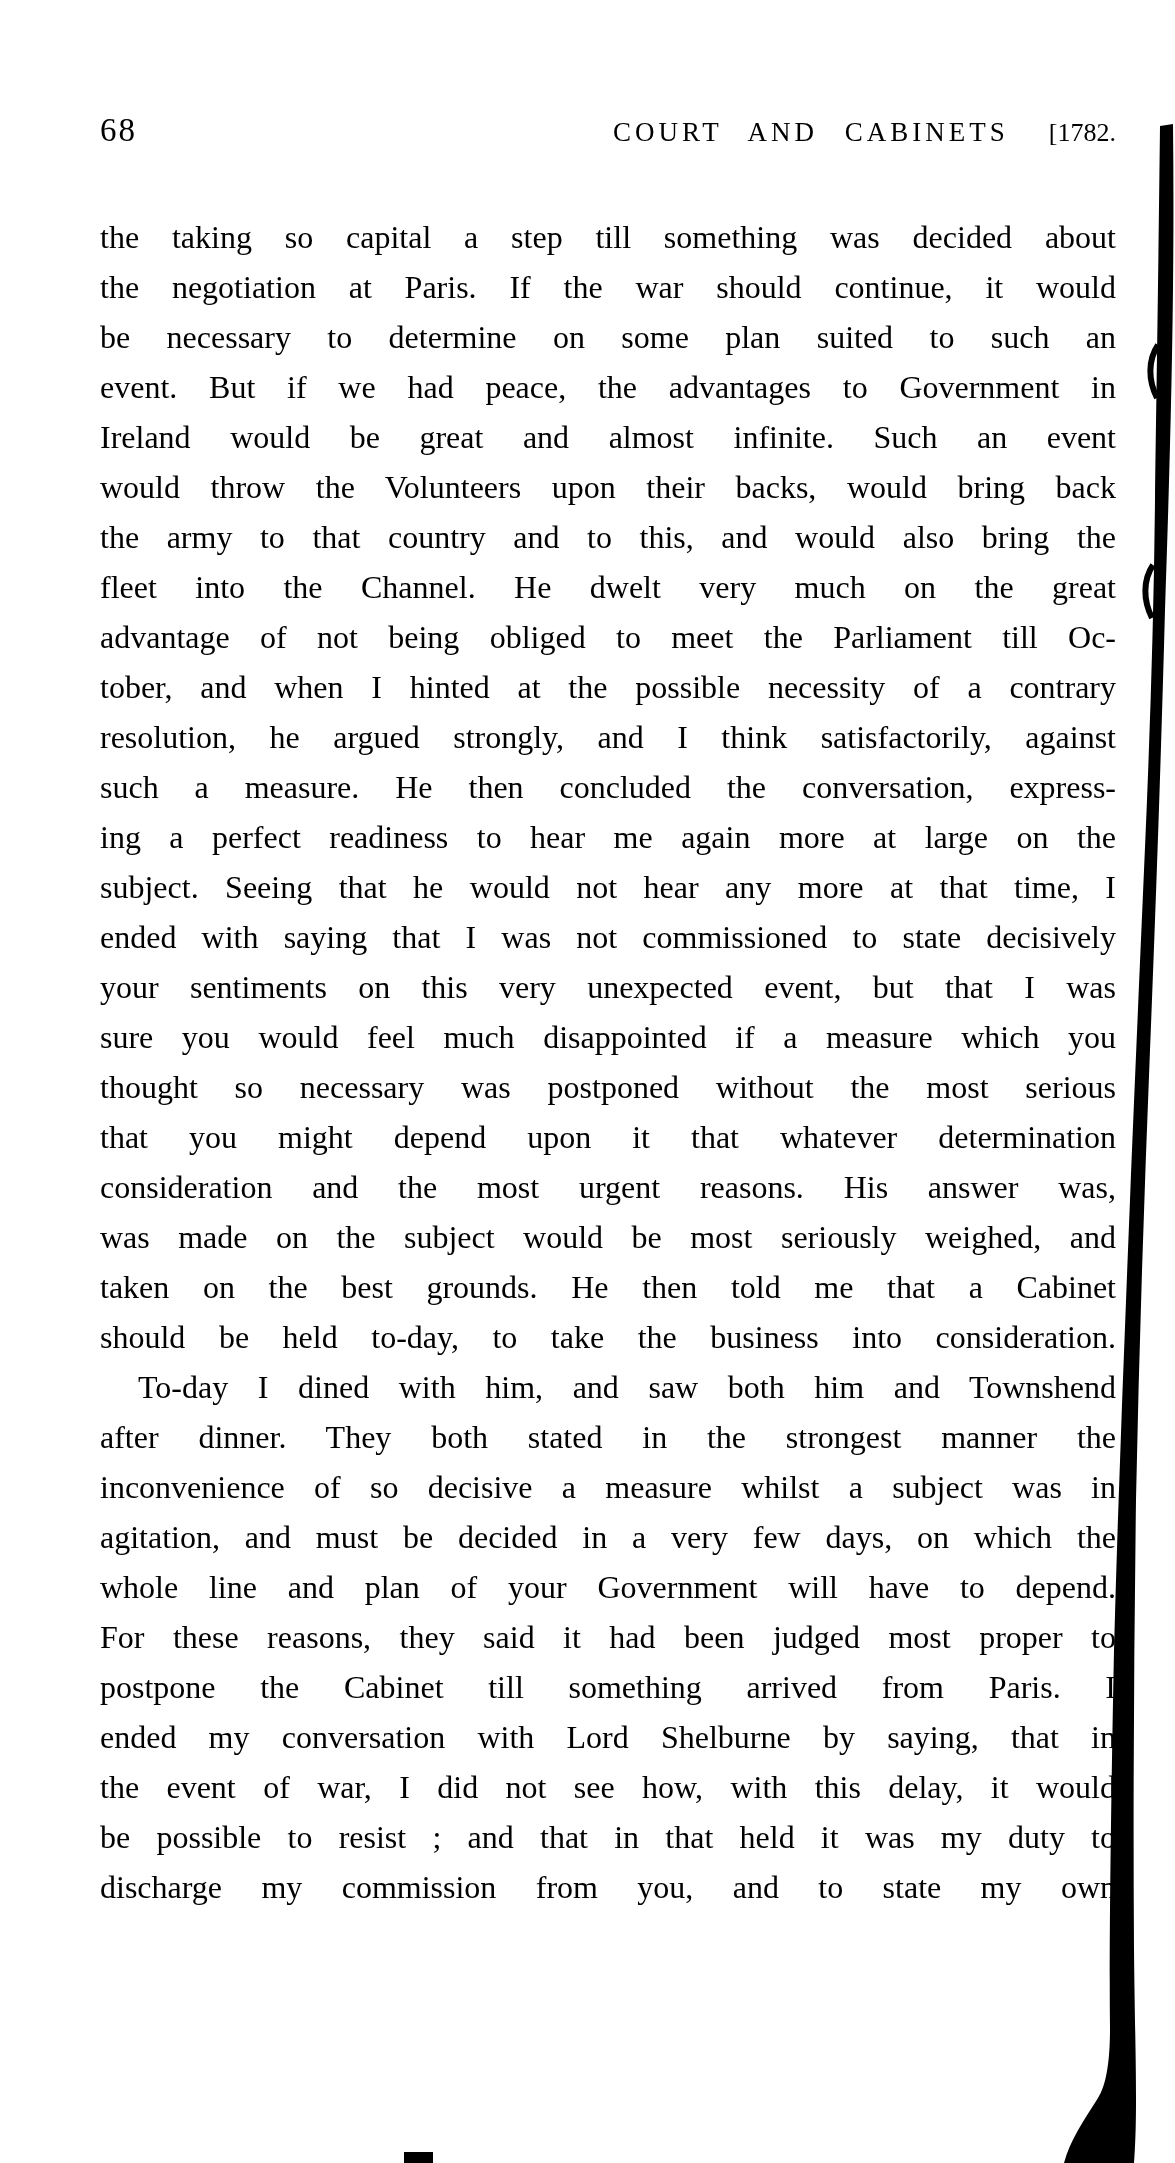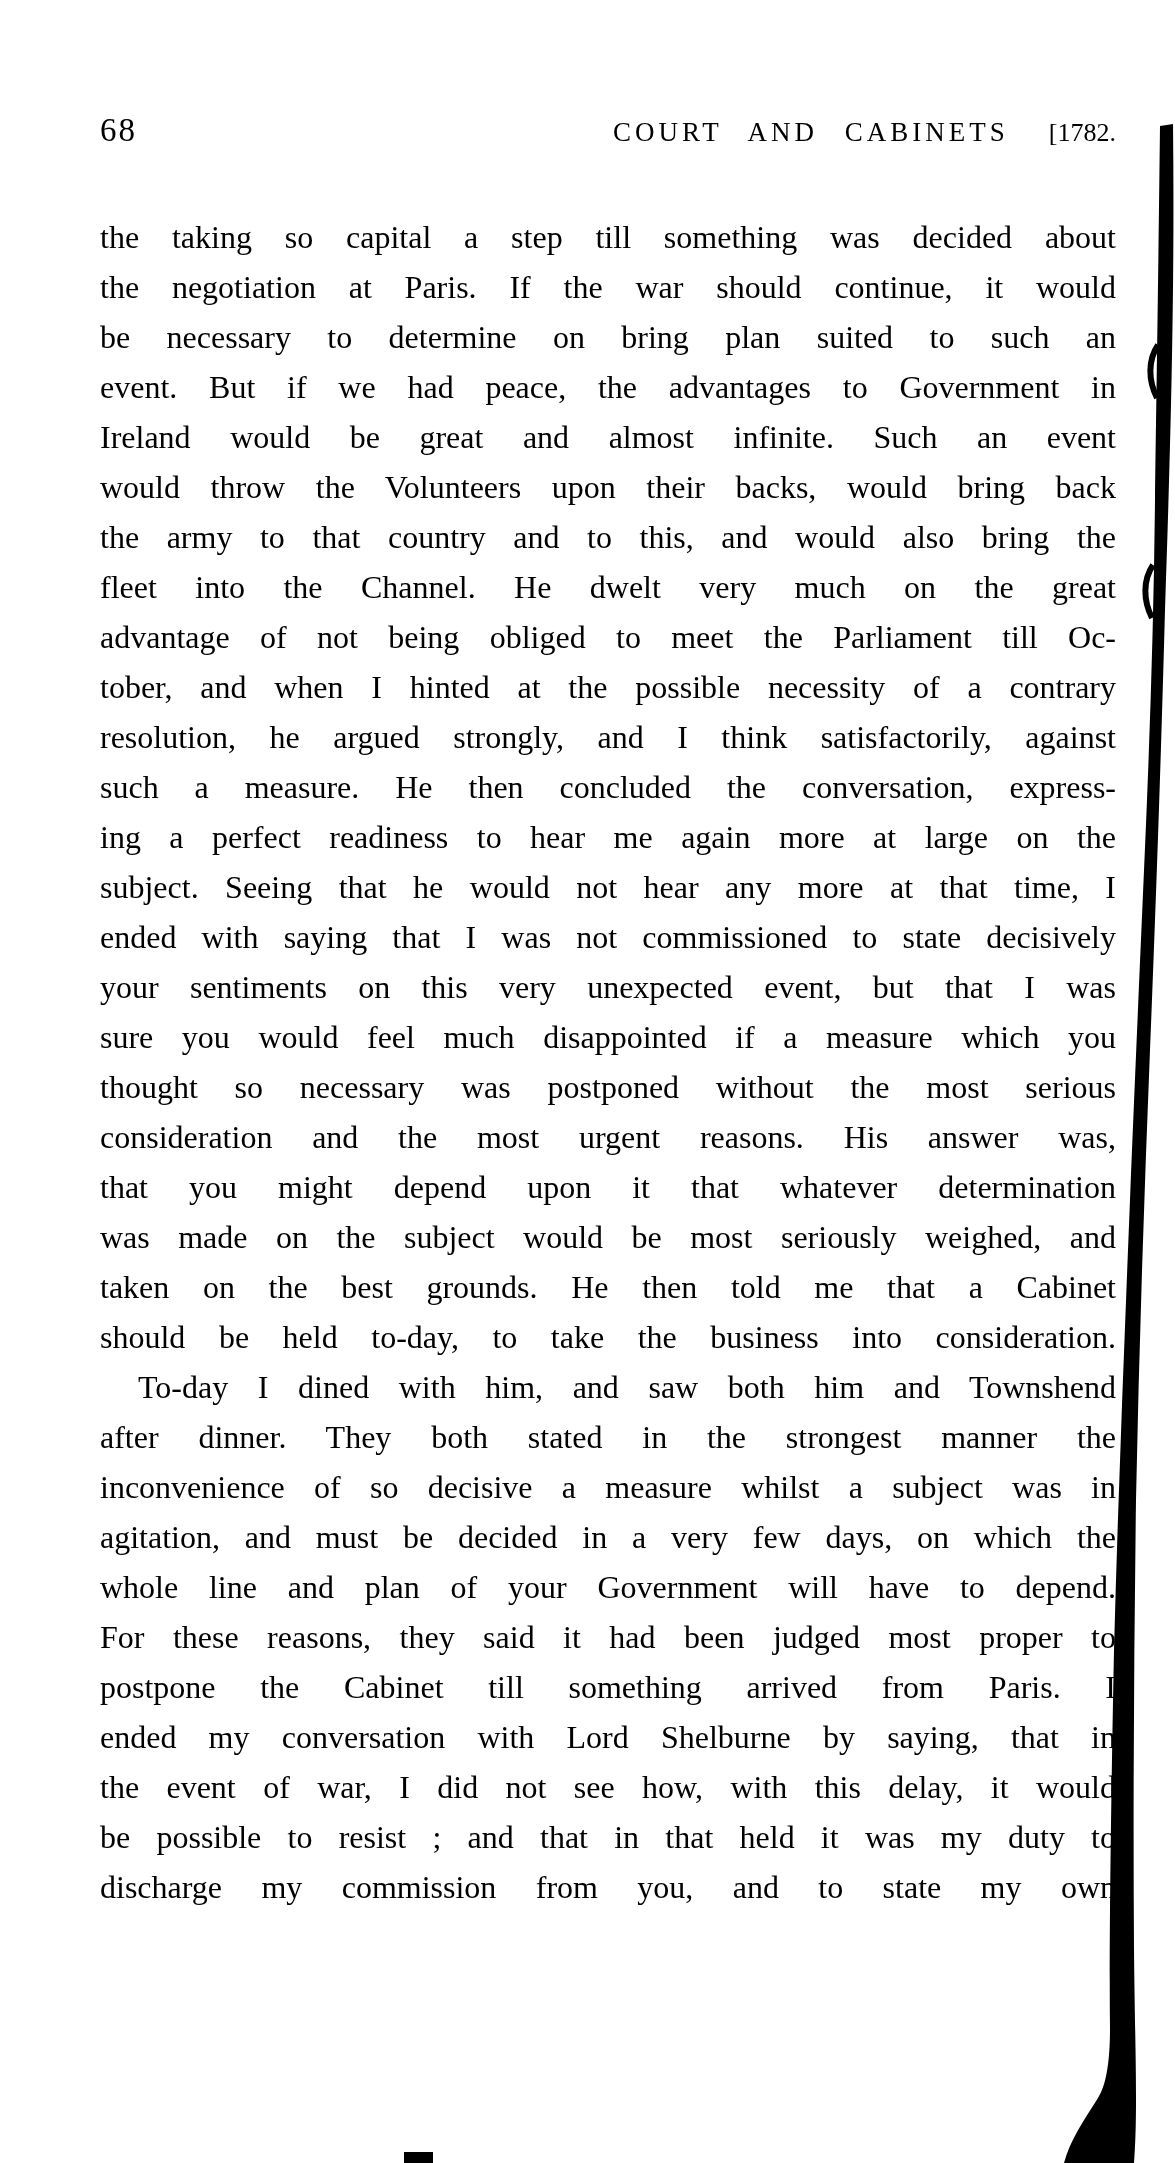--- a/index.html
+++ b/index.html
@@ -63,38 +63,38 @@
   <div id="header">
     <div class="pagenum">68</div>
     <div class="runtitle">COURT AND CABINETS</div>
     <div class="yearmark">[1782.</div>
   </div>
 
   <div id="bodytext">
     <div>
       <div class="tline">the taking so capital a step till something was decided about</div>
       <div class="tline">the negotiation at Paris.  If the war should continue, it would</div>
-      <div class="tline">be necessary to determine on bring plan suited to such an</div>
+      <div class="tline">be necessary to determine on some plan suited to such an</div>
       <div class="tline">event.  But if we had peace, the advantages to Government in</div>
       <div class="tline">Ireland would be great and almost infinite.  Such an event</div>
       <div class="tline">would throw the Volunteers upon their backs, would bring back</div>
       <div class="tline">the army to that country and to this, and would also bring the</div>
       <div class="tline">fleet into the Channel.  He dwelt very much on the great</div>
       <div class="tline">advantage of not being obliged to meet the Parliament till Oc-</div>
       <div class="tline">tober, and when I hinted at the possible necessity of a contrary</div>
       <div class="tline">resolution, he argued strongly, and I think satisfactorily, against</div>
       <div class="tline">such a measure.  He then concluded the conversation, express-</div>
       <div class="tline">ing a perfect readiness to hear me again more at large on the</div>
       <div class="tline">subject.  Seeing that he would not hear any more at that time, I</div>
       <div class="tline">ended with saying that I was not commissioned to state decisively</div>
       <div class="tline">your sentiments on this very unexpected event, but that I was</div>
       <div class="tline">sure you would feel much disappointed if a measure which you</div>
       <div class="tline">thought so necessary was postponed without the most serious</div>
+      <div class="tline">that you might depend upon it that whatever determination</div>
       <div class="tline">consideration and the most urgent reasons.  His answer was,</div>
-      <div class="tline">that you might depend upon it that whatever determination</div>
       <div class="tline">was made on the subject would be most seriously weighed, and</div>
       <div class="tline">taken on the best grounds.  He then told me that a Cabinet</div>
       <div class="tline">should be held to-day, to take the business into consideration.</div>
     </div>
     <div>
       <div class="tline indent">To-day I dined with him, and saw both him and Townshend</div>
       <div class="tline">after dinner.  They both stated in the strongest manner the</div>
       <div class="tline">inconvenience of so decisive a measure whilst a subject was in</div>
       <div class="tline">agitation, and must be decided in a very few days, on which the</div>
       <div class="tline">whole line and plan of your Government will have to depend.</div>

